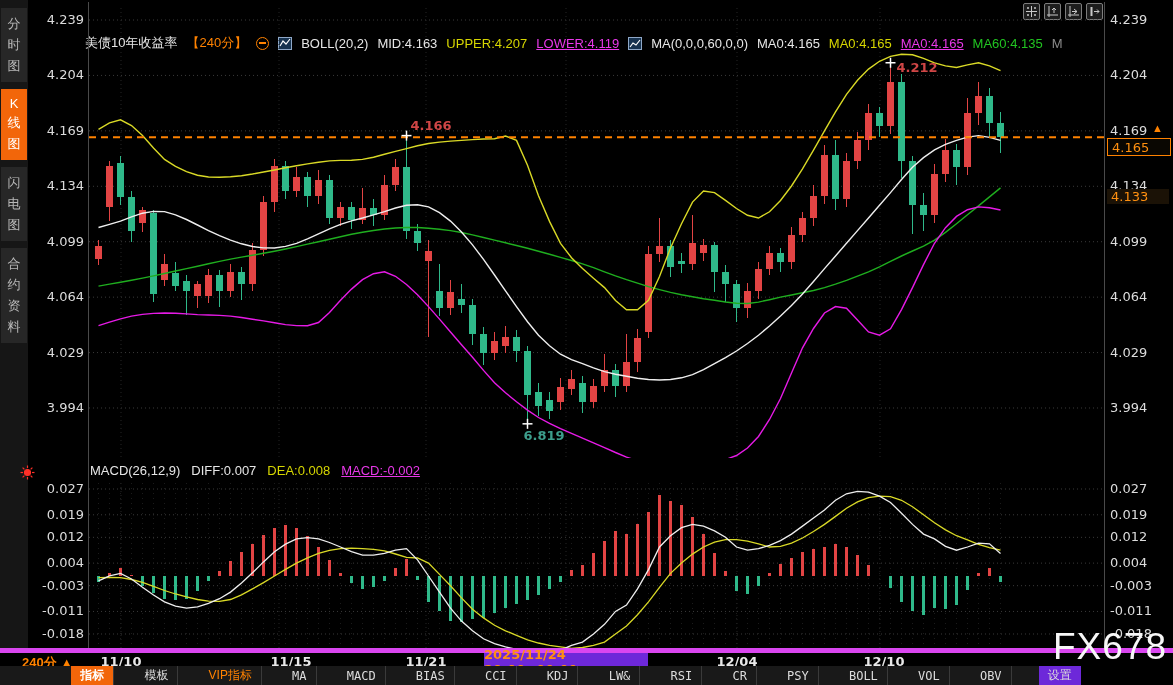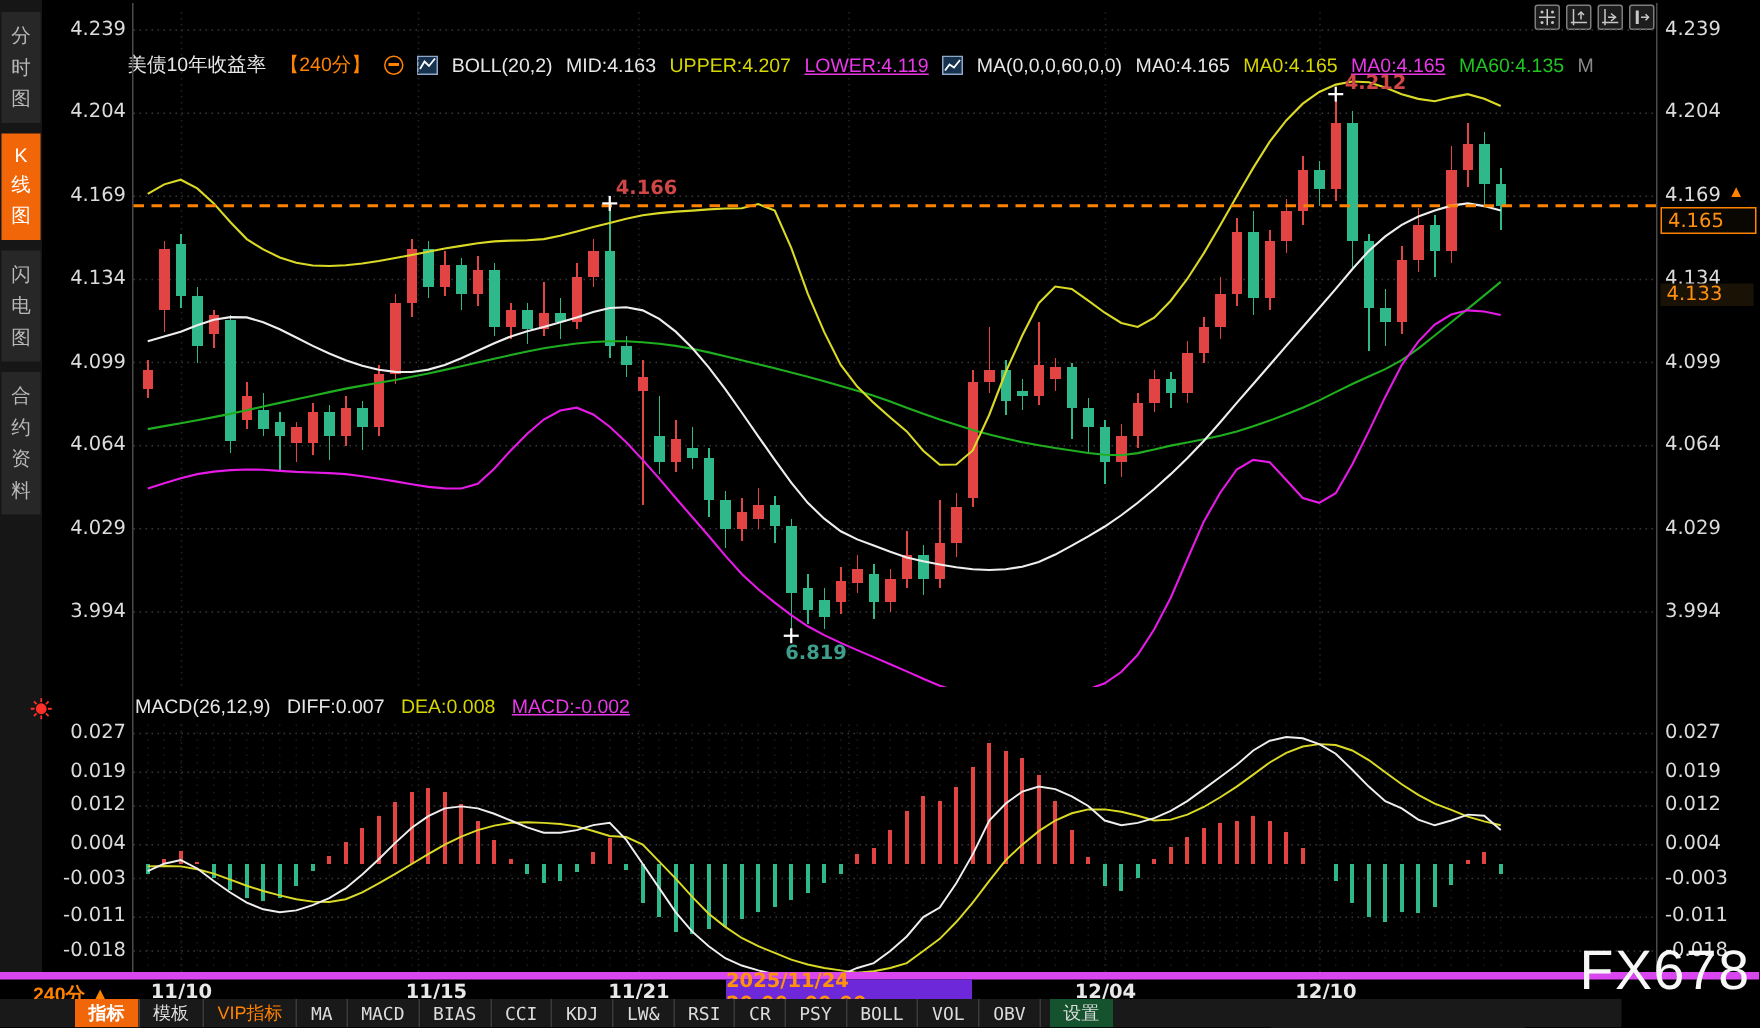--- a/index.html
+++ b/index.html
@@ -34,26 +34,26 @@
              color:#ff9010;font-size:13px;font-family:"DejaVu Sans",sans-serif;display:flex;align-items:center;padding-left:4px;}
   
   #macd-hdr{position:absolute;left:90px;top:463px;display:flex;gap:11px;font-size:13px;white-space:nowrap;}
   #macd-star{position:absolute;left:20px;top:465px;}
   
   #xrow{position:absolute;left:0;top:648px;width:1173px;height:18px;background:#000;border-top:5px solid #d946ef;}
   #xrow .xlab{position:absolute;top:1px;font-size:13px;font-weight:bold;color:#e8e8e8;transform:translateX(-50%);font-family:"DejaVu Sans",sans-serif;}
   #x-period{position:absolute;left:22px;top:1px;color:#ff8200;font-size:13px;font-weight:bold;}
   #x-hl{position:absolute;top:0;height:17px;background:#6d28d9;color:#ff9010;font-size:13px;font-weight:bold;
         display:flex;align-items:center;justify-content:center;font-family:"DejaVu Sans",sans-serif;}
-  #toolbar{position:absolute;left:0;top:666px;width:1081px;height:19px;background:#191919;display:flex;align-items:stretch;}
+  #toolbar{position:absolute;left:0;top:666px;width:1081px;height:19px;background:#191919;display:flex;align-items:stretch;justify-content:space-between;}
   .tbtn{padding:0 9px;font-size:12px;color:#dcdcdc;border-right:1px solid #3a3a3a;display:flex;align-items:center;cursor:pointer;}
   .tbtn.mono{font-family:"DejaVu Sans Mono","Liberation Mono",monospace;}
   .tbtn.active{background:#f2660a;color:#fff;font-weight:bold;}
   .tbtn.vip{color:#ff8200;}
-  .tbtn.gear{background:#14532d;margin-left:6px;border:none;}
+  .tbtn.gear{background:#6d28d9;margin-left:6px;border:none;}
   #toolbar .spacer{width:50px;border:none;}
   
   .marker-label{position:absolute;font-size:13px;font-weight:bold;font-family:"DejaVu Sans",sans-serif;}
   #watermark{position:absolute;right:6px;top:626px;font-size:37px;color:#f7f7f7;letter-spacing:1px;
              font-family:"Liberation Sans",sans-serif;}
 </style>
 </head>
 <body>
 
 <div id="app">
@@ -617,18 +617,18 @@
       <div class="tbtn mono">CR</div>
       <div class="tbtn mono">PSY</div>
       <div class="tbtn mono">BOLL</div>
       <div class="tbtn mono">VOL</div>
       <div class="tbtn mono">OBV</div>
       <div class="tbtn gear">设置</div>
     </div>
 
   <div id="markers">
       <div class="marker-label" style="left: 410.5px; top: 117.608px; color: rgb(207, 70, 70);">4.166</div>
-      <div class="marker-label" style="left: 896.5px; top: 48px; color: rgb(207, 70, 70);">4.212</div>
+      <div class="marker-label" style="left: 896.5px; top: 60px; color: rgb(207, 70, 70);">4.212</div>
       <div class="marker-label" style="left: 523.5px; top: 427.836px; color: rgb(61, 158, 140);">6.819</div>
     </div>
 
   <div id="watermark">FX678</div>
 </div>
 
 </body></html>

